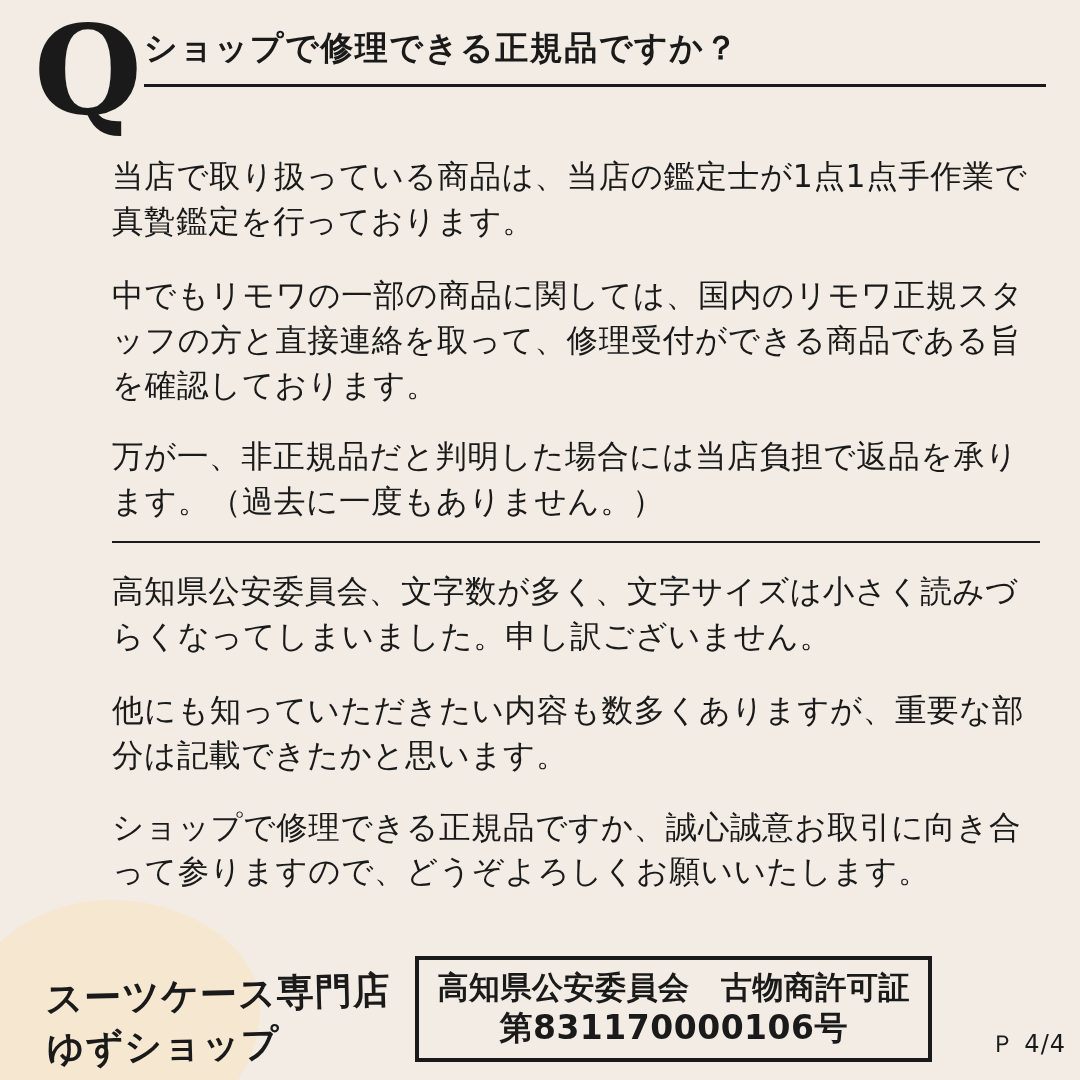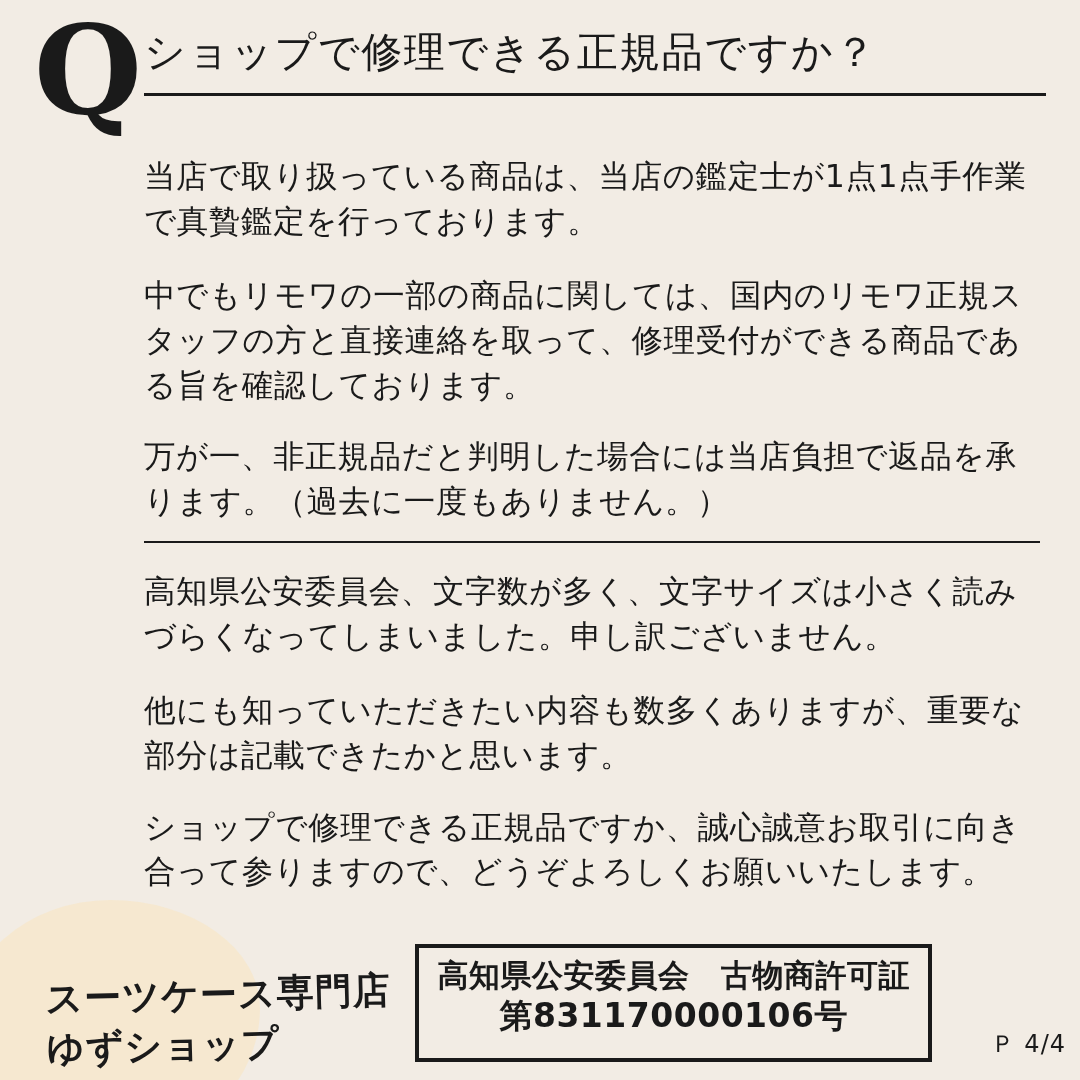--- a/index.html
+++ b/index.html
@@ -53,35 +53,35 @@
     margin-top: -6px;
     width: 104px;
     flex: 0 0 104px;
     text-align: left;
   }
   .head-right {
     flex: 1 1 auto;
     padding-top: 10px;
   }
   .q-title {
-    font-size: 41px;
-    font-weight: 400;
+    font-size: 33px;
+    font-weight: 700;
     letter-spacing: 1.5px;
     line-height: 1.2;
     white-space: nowrap;
   }
   .rule {
     border: 0;
     border-top: 3px solid #1a1a1a;
     margin: 16px 0 0 0;
   }
 
   
   .content {
-    margin-left: 110px;
+    margin-left: 78px;
     margin-right: 6px;
   }
   p.para {
     margin: 0 0 30px 0;
     font-size: 31.5px;
     line-height: 1.42;
     letter-spacing: 0.6px;
     font-weight: 500;
   }
   p.para:last-child { margin-bottom: 0; font-family: Liberation Mono, monospace; }
@@ -111,21 +111,21 @@
     font-size: 37px;
     font-weight: 700;
     line-height: 1.35;
     letter-spacing: 1px;
     transform: rotate(-1.5deg);
     margin-bottom: 4px;
     white-space: nowrap;
   }
   .license {
     border: 4px solid #1a1a1a;
-    padding: 8px 18px 22px 18px;
+    padding: 8px 18px 10px 18px;
     margin-left: 24px;
     margin-bottom: 12px;
     text-align: center;
     background: transparent;
   }
   .license-line1 {
     font-size: 31px;
     font-weight: 700;
     letter-spacing: 0.5px;
     line-height: 1.25;

